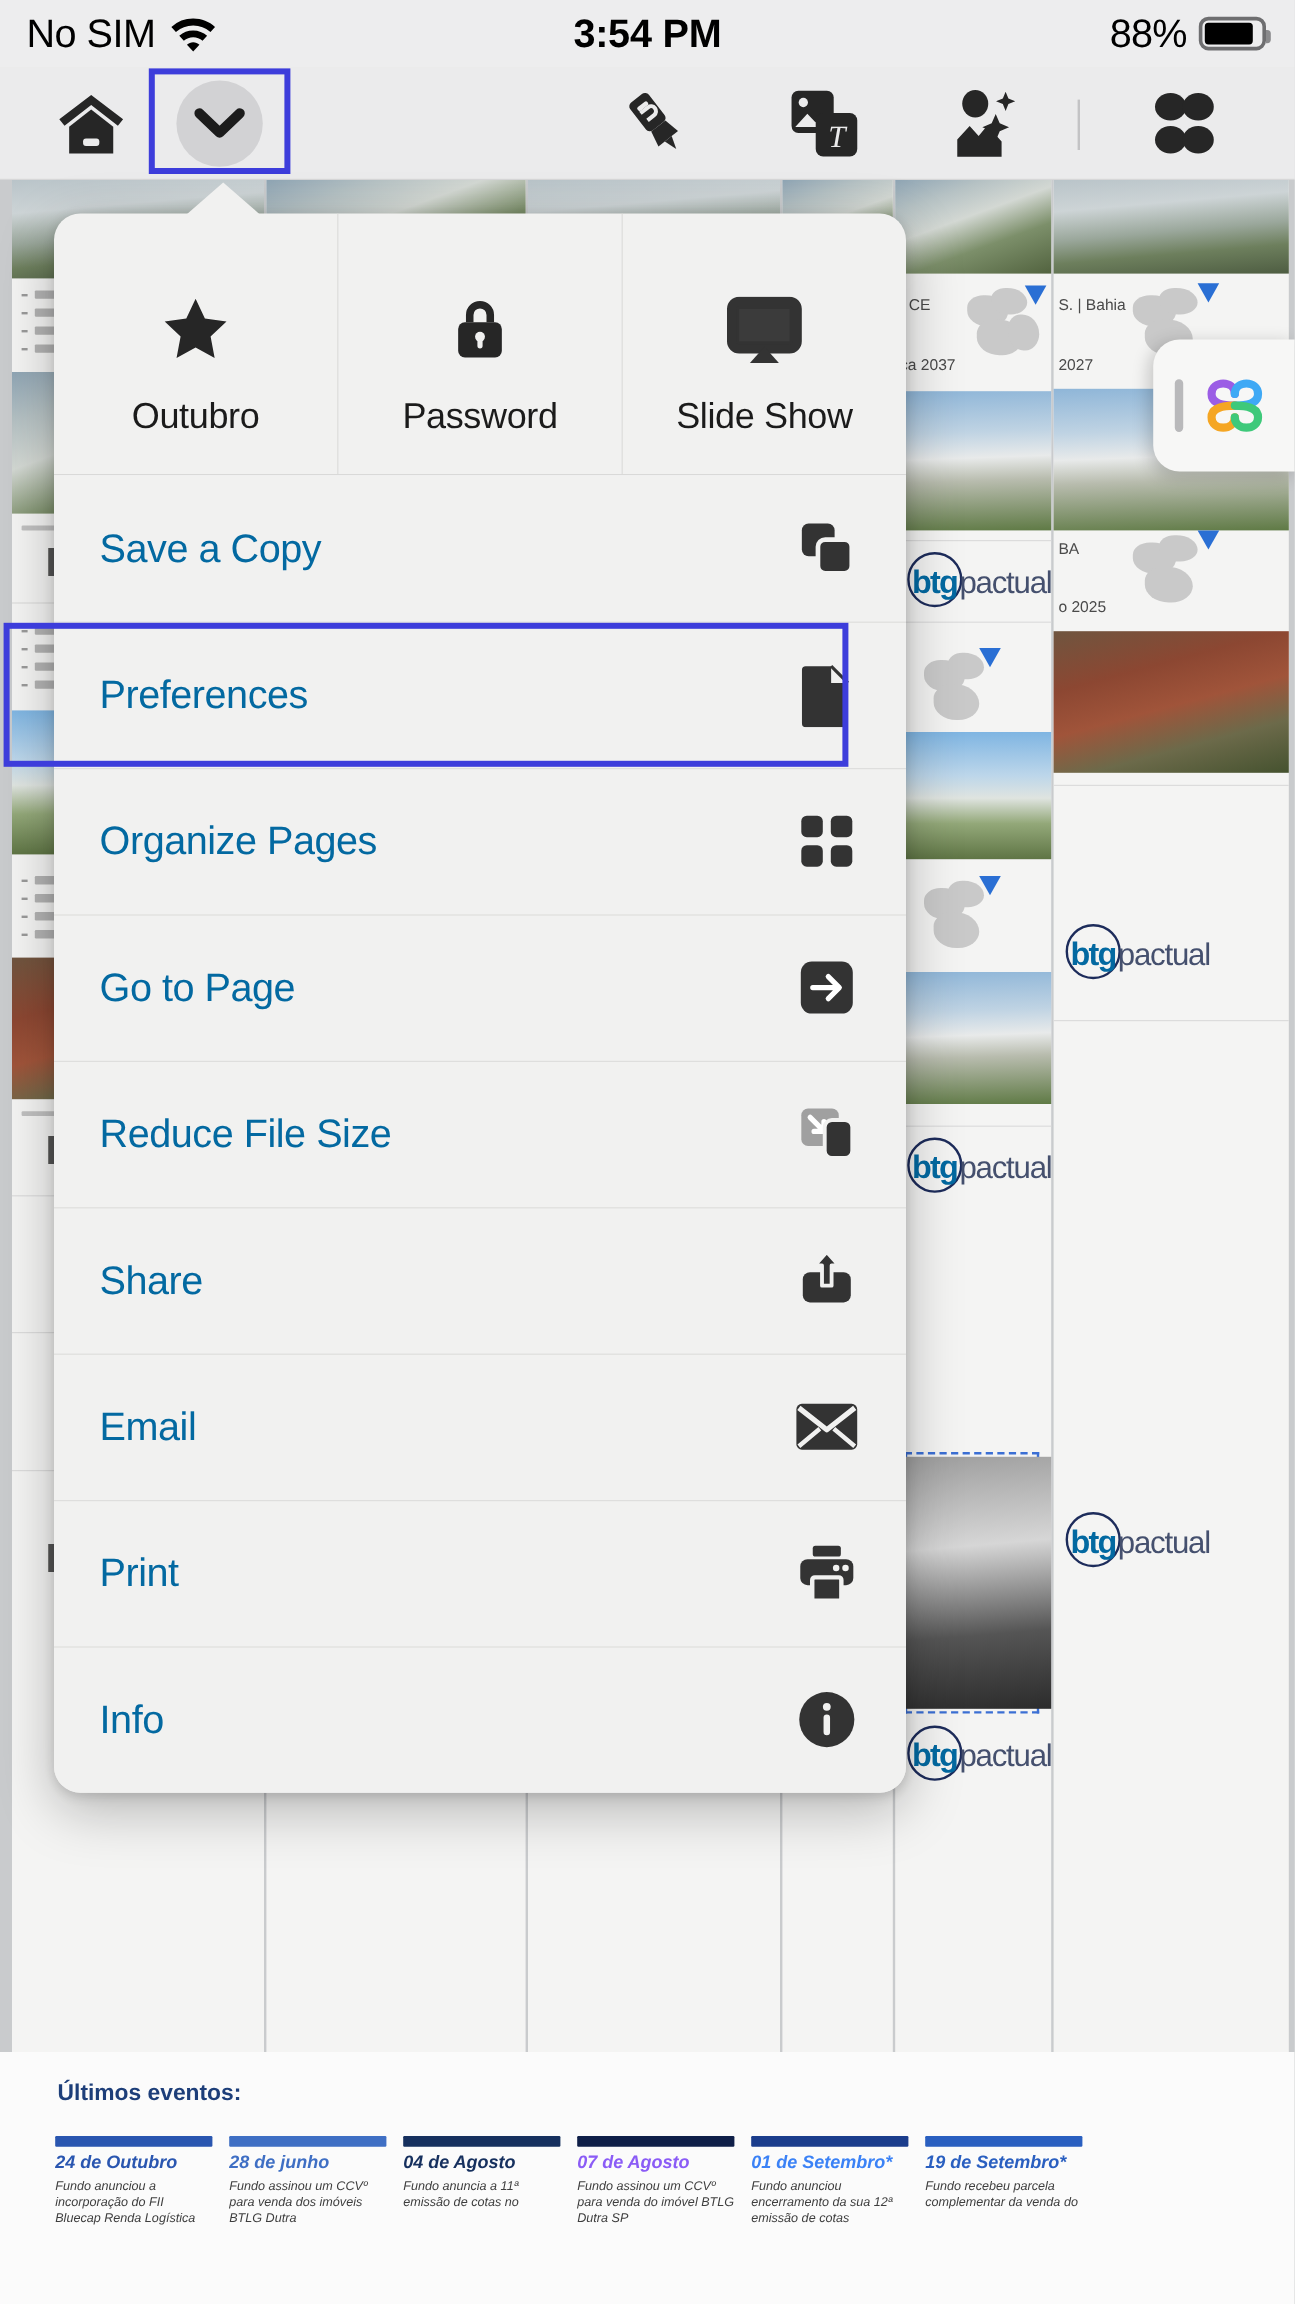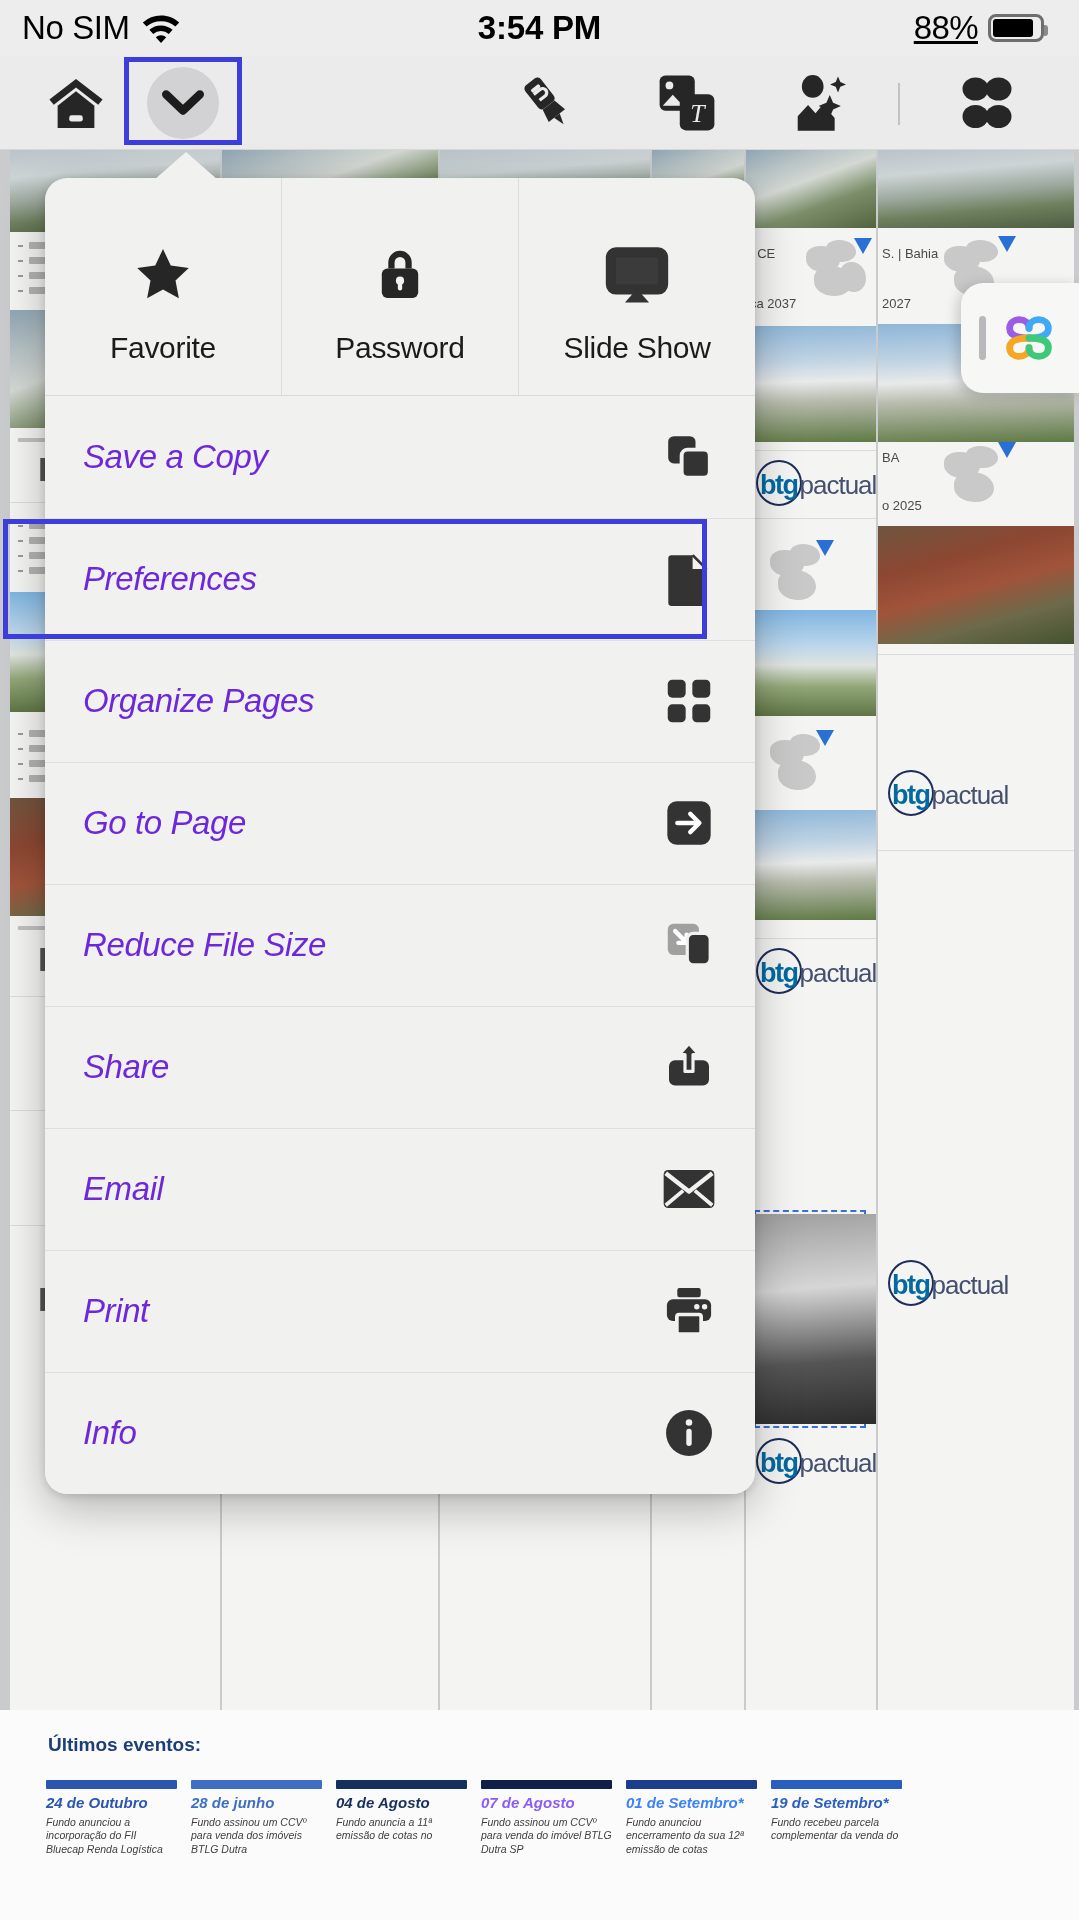--- a/index.html
+++ b/index.html
@@ -146,21 +146,21 @@
     position:absolute; left:22px; display:flex; align-items:center; gap:11px;
   }
   #status-carrier{
     font-size:33px; font-weight:400; color:#000; letter-spacing:-.4px;
   }
   #status-time{
     position:absolute; left:0; right:0; text-align:center;
     font-size:33px; font-weight:600; color:#000; letter-spacing:-.2px;
   }
   #status-right{
-    position:absolute; right:35px; display:flex; align-items:center; gap:10px;text-decoration:underline;
+    position:absolute; right:24px; display:flex; align-items:center; gap:10px;
   }
   #battery-pct{ font-size:33px; font-weight:400; color:#000; letter-spacing:-.6px;}
   #battery-shell{
     width:56px;height:28px;border:3px solid #6e6e70;border-radius:8px;
     position:relative; display:flex; align-items:center; padding:2px;
   }
   #battery-fill{ height:100%; width:88%; background:#000; border-radius:3px;}
   #battery-nub{
     position:absolute; right:-7px; top:8px; width:4px;height:11px;
     background:#8a8a8c; border-radius:0 3px 3px 0;
@@ -231,23 +231,22 @@
     display:flex; align-items:center; justify-content:space-between;
     height:122px; padding:0 38px 0 38px;
     position:relative;
   }
   .menu-row + .menu-row::before{
     content:""; position:absolute; left:0; right:0; top:0;
     height:1px; background:#dededd;
   }
   .menu-row.nodiv::before{ display:none; }
   .menu-label{
-    font-size:33px; color:#6d28d9; letter-spacing:-.4px;
+    font-size:33px; color:#0369a1; letter-spacing:-.4px;
     font-family:"Liberation Sans",sans-serif;
-    font-style:italic;
   }
   .menu-icon{
     width:56px;height:56px;display:flex;align-items:center;justify-content:center;
   }
   #menu-row-preferences{ position:relative; }
   #highlight-preferences{
     position:absolute; left:3px; top:519px; width:704px; height:120px;
     border:5px solid #3d3ddb; z-index:70; pointer-events:none;
   }
   #menu-list{
@@ -489,21 +488,21 @@
   <div id="menu-pointer"></div>
 
   <div id="menu-quick-row">
 
     <div class="quick-item">
       <span class="quick-icon">
         <svg width="62" height="60" viewBox="0 0 24 24" fill="#262626">
           <path d="M12 1.6l3.1 6.6 7.2.95-5.3 5 1.35 7.15L12 17.8l-6.35 3.5L7 14.15l-5.3-5 7.2-.95z"></path>
         </svg>
       </span>
-      <span class="quick-label">Favorite</span>
+      <span class="quick-label">Outubro</span>
     </div>
 
     <div class="quick-item">
       <span class="quick-icon">
         <svg width="52" height="60" viewBox="0 0 24 26" fill="#262626">
           <path d="M6.6 10V7.2a5.4 5.4 0 0 1 10.8 0V10h-2.9V7.2a2.5 2.5 0 0 0-5 0V10z"></path>
           <rect x="3.6" y="10" width="16.8" height="13.6" rx="2.6"></rect>
           <circle cx="12" cy="15.6" r="1.9" fill="#f1f1f0"></circle>
           <rect x="11" y="15.8" width="2" height="4.3" rx="1" fill="#f1f1f0"></rect>
         </svg>

